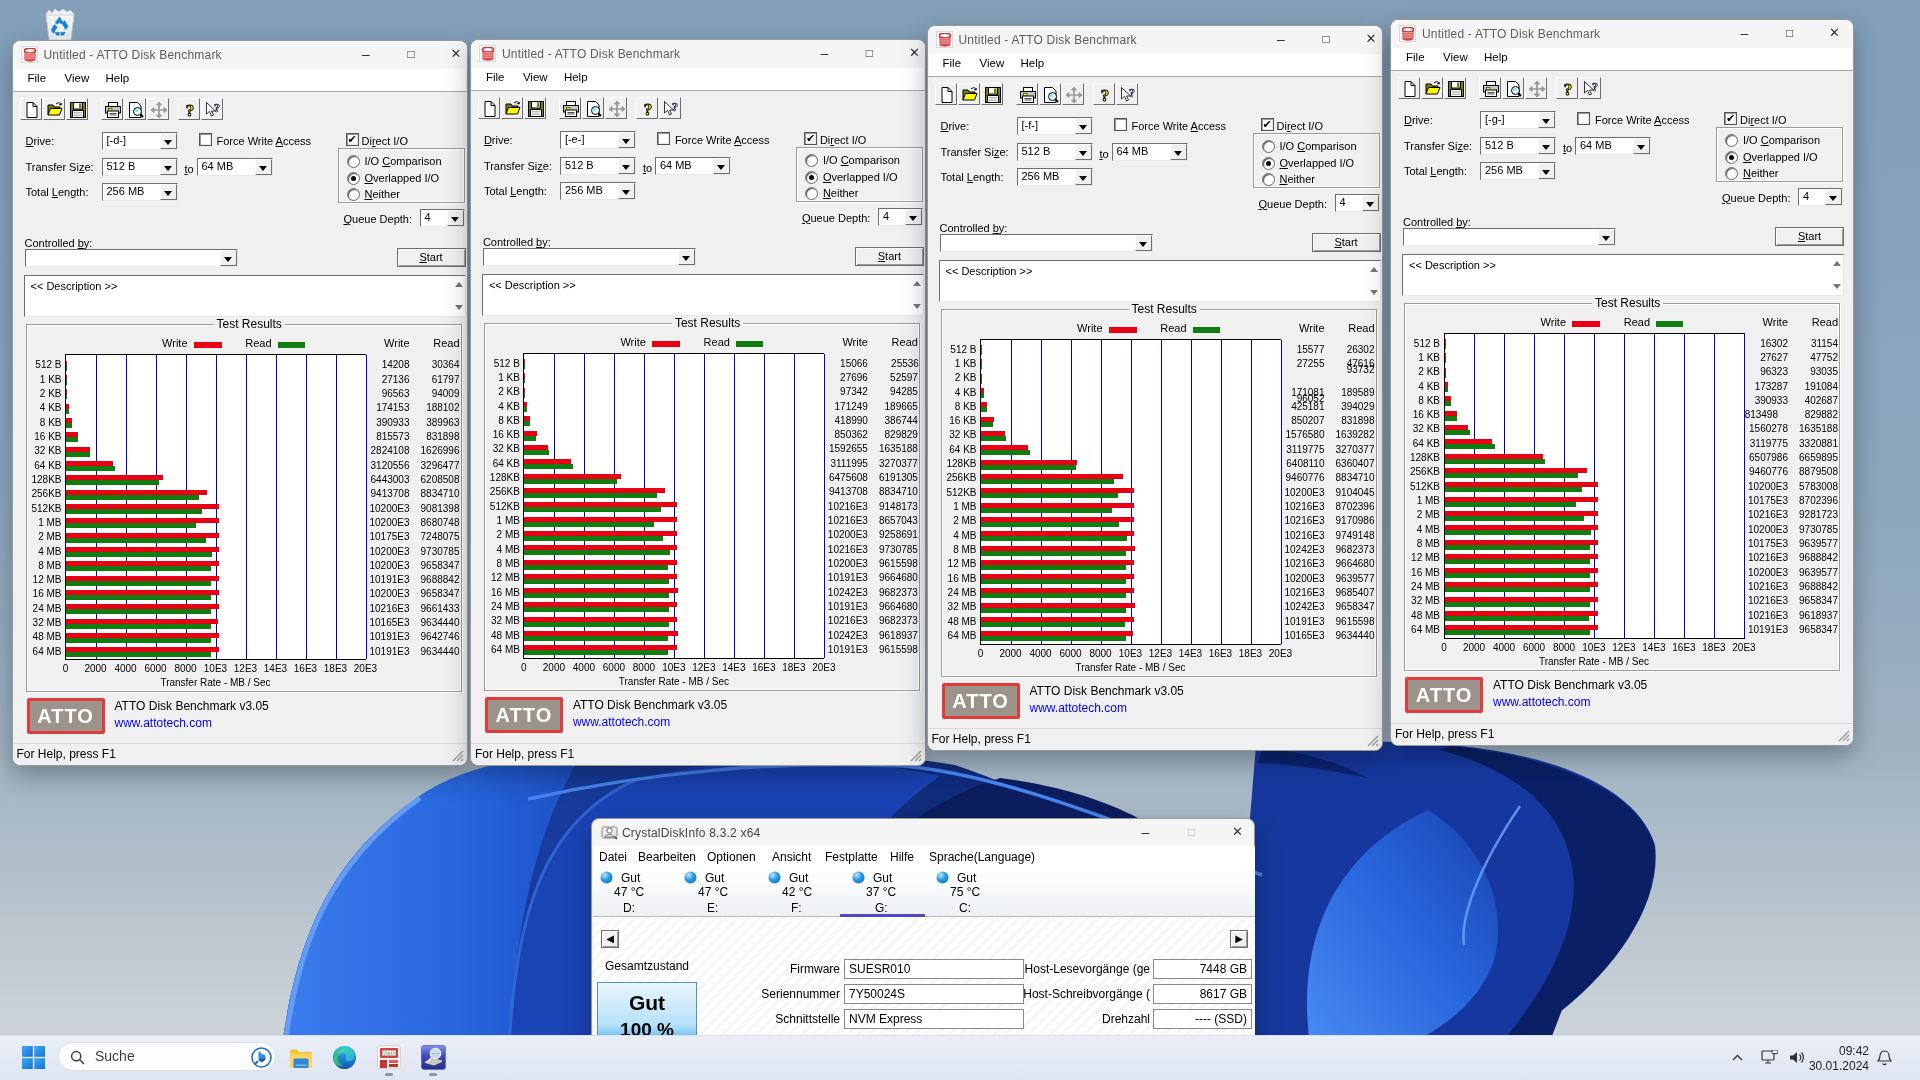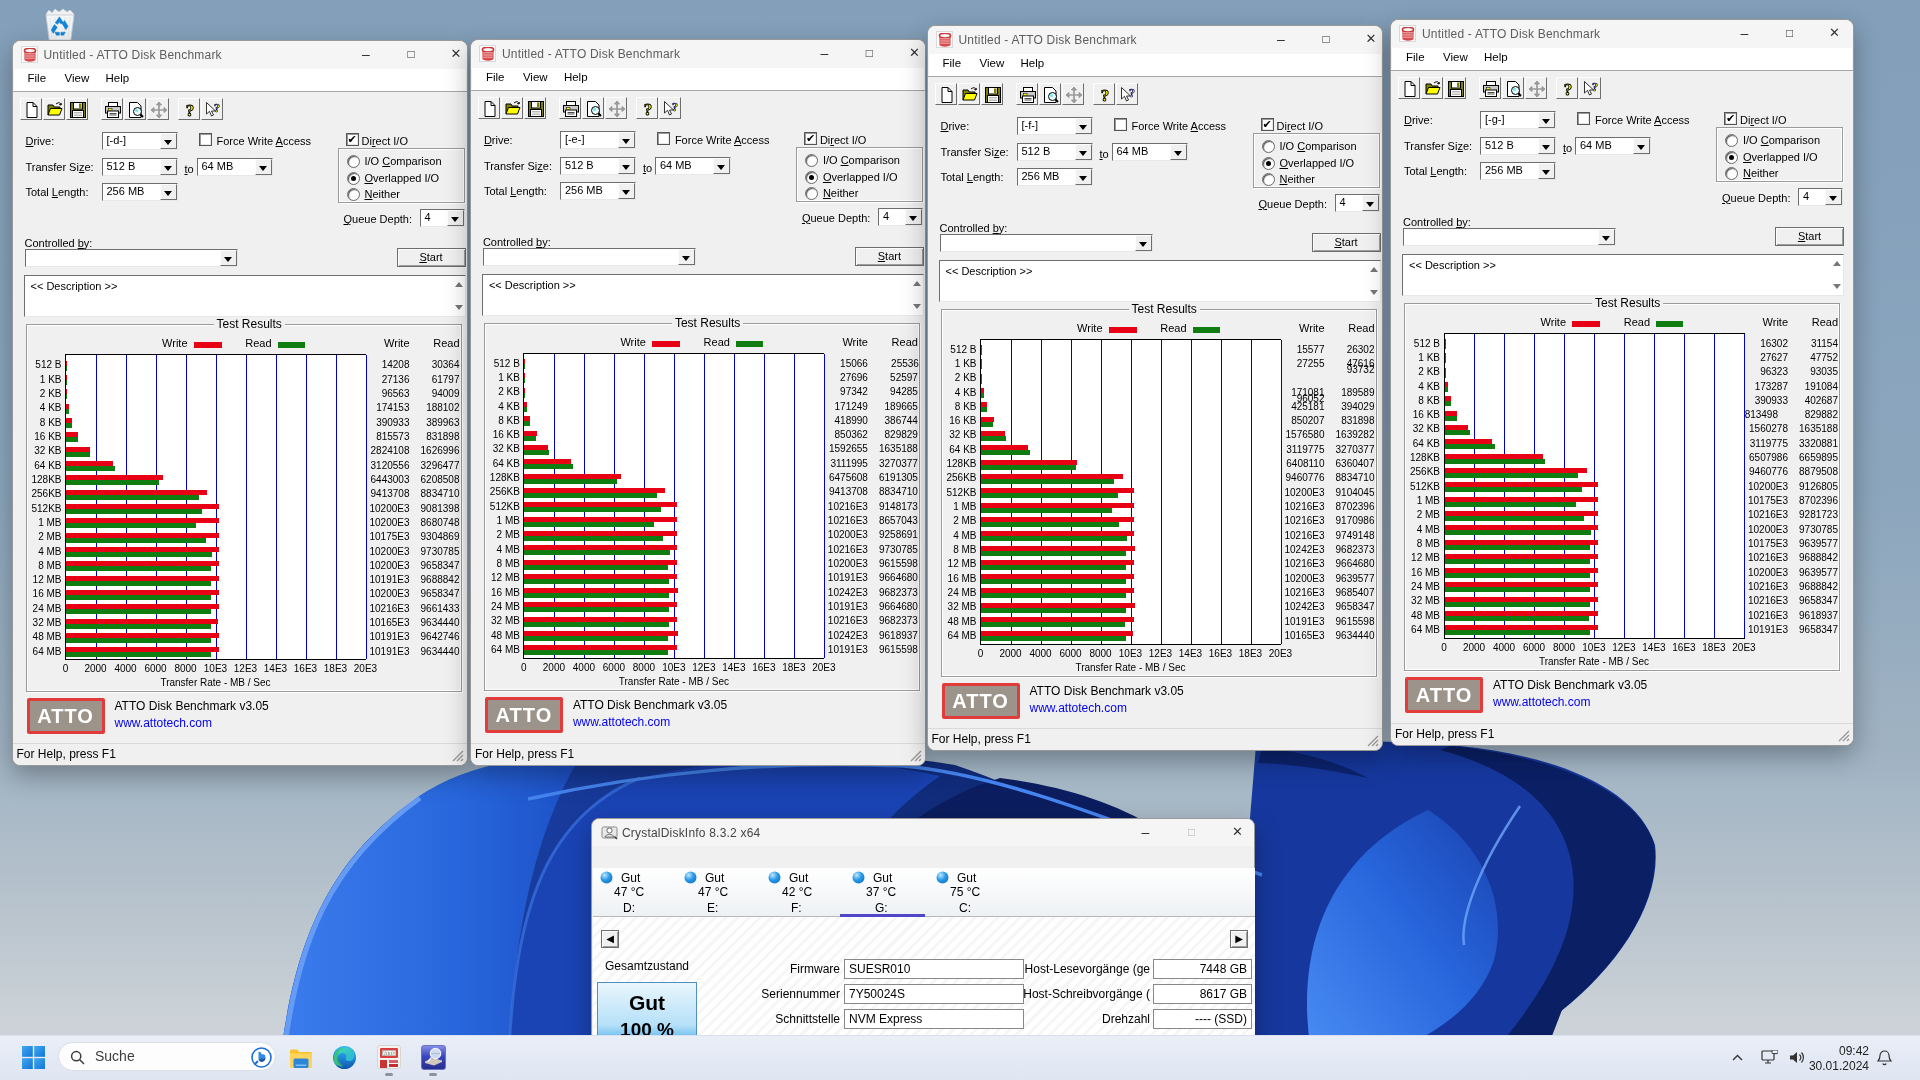--- a/index.html
+++ b/index.html
@@ -99,20 +99,29 @@
     <svg class="abs" style="left:9px;top:5px" width="17" height="17" viewBox="0 0 17 17">
       <rect x="1" y="3" width="15" height="11" rx="1.5" fill="#e8e8e8" stroke="#8a8a8a"></rect>
       <circle cx="8.5" cy="6.5" r="2.6" fill="#fff" stroke="#666"></circle>
       <path d="M4 13 C4.5 9.8 12.5 9.8 13 13 Z" fill="#fff" stroke="#666"></path>
       <path d="M13.5 12.5 l2.5 2.5" stroke="#444" stroke-width="1.6"></path>
     </svg>
     <span class="ttext" style="left:30px;color:#444">CrystalDiskInfo 8.3.2 x64</span>
     <span class="cap" style="left:531px;font-size:14px">–</span>
     <span class="cap" style="left:577px;font-size:12px;color:#b5b5b5">□</span>
     <span class="cap" style="left:623px;font-size:13px">✕</span>
+    <div class="abs cdi-menu" style="left:1px;top:27px;width:662px;height:22px;background:#fff">
+      <span style="left:6px;top:4px">Datei</span>
+      <span style="left:45px;top:4px">Bearbeiten</span>
+      <span style="left:114px;top:4px">Optionen</span>
+      <span style="left:179px;top:4px">Ansicht</span>
+      <span style="left:232px;top:4px">Festplatte</span>
+      <span style="left:297px;top:4px">Hilfe</span>
+      <span style="left:336px;top:4px">Sprache(Language)</span>
+    </div>
     <div class="abs" style="left:1px;top:49px;width:662px;height:49px;background:linear-gradient(180deg,#fff,#eef1f4);border-bottom:1px solid #b8b8b8">
       <svg class="abs" style="left:7px;top:3px" width="13" height="13">
         <defs>
           <radialGradient id="bg37" cx=".35" cy=".3" r=".9">
             <stop offset="0" stop-color="#c2e8fc"></stop>
             <stop offset=".45" stop-color="#2b9ae8"></stop>
             <stop offset="1" stop-color="#0a6cbe"></stop>
           </radialGradient>
         </defs>
         <circle cx="6.5" cy="6.5" r="6" fill="url(#bg37)"></circle>
@@ -426,21 +435,21 @@
     <div class="num" style="left:347px;top:446.9px;width:50px">9413708</div>
     <div class="num" style="left:399px;top:446.9px;width:48px">8834710</div>
     <div class="rowlbl" style="left:8px;top:461.2px;width:41px">512KB</div>
     <div class="num" style="left:347px;top:461.2px;width:50px">10200E3</div>
     <div class="num" style="left:399px;top:461.2px;width:48px">9081398</div>
     <div class="rowlbl" style="left:8px;top:475.5px;width:41px">1 MB</div>
     <div class="num" style="left:347px;top:475.5px;width:50px">10200E3</div>
     <div class="num" style="left:399px;top:475.5px;width:48px">8680748</div>
     <div class="rowlbl" style="left:8px;top:489.8px;width:41px">2 MB</div>
     <div class="num" style="left:347px;top:489.8px;width:50px">10175E3</div>
-    <div class="num" style="left:399px;top:489.8px;width:48px">9304869</div>
+    <div class="num" style="left:399px;top:489.8px;width:48px">7248075</div>
     <div class="rowlbl" style="left:8px;top:504.2px;width:41px">4 MB</div>
     <div class="num" style="left:347px;top:504.2px;width:50px">10200E3</div>
     <div class="num" style="left:399px;top:504.2px;width:48px">9730785</div>
     <div class="rowlbl" style="left:8px;top:518.5px;width:41px">8 MB</div>
     <div class="num" style="left:347px;top:518.5px;width:50px">10200E3</div>
     <div class="num" style="left:399px;top:518.5px;width:48px">9658347</div>
     <div class="rowlbl" style="left:8px;top:532.8px;width:41px">12 MB</div>
     <div class="num" style="left:347px;top:532.8px;width:50px">10191E3</div>
     <div class="num" style="left:399px;top:532.8px;width:48px">9688842</div>
     <div class="rowlbl" style="left:8px;top:547.1px;width:41px">16 MB</div>
@@ -1245,21 +1254,21 @@
     <div class="num" style="left:347px;top:418.2px;width:50px">3119775</div>
     <div class="num" style="left:399px;top:418.2px;width:48px">3320881</div>
     <div class="rowlbl" style="left:8px;top:432.6px;width:41px">128KB</div>
     <div class="num" style="left:347px;top:432.6px;width:50px">6507986</div>
     <div class="num" style="left:399px;top:432.6px;width:48px">6659895</div>
     <div class="rowlbl" style="left:8px;top:446.9px;width:41px">256KB</div>
     <div class="num" style="left:347px;top:446.9px;width:50px">9460776</div>
     <div class="num" style="left:399px;top:446.9px;width:48px">8879508</div>
     <div class="rowlbl" style="left:8px;top:461.2px;width:41px">512KB</div>
     <div class="num" style="left:347px;top:461.2px;width:50px">10200E3</div>
-    <div class="num" style="left:399px;top:461.2px;width:48px">9126805</div>
+    <div class="num" style="left:399px;top:461.2px;width:48px">5783008</div>
     <div class="rowlbl" style="left:8px;top:475.5px;width:41px">1 MB</div>
     <div class="num" style="left:347px;top:475.5px;width:50px">10175E3</div>
     <div class="num" style="left:399px;top:475.5px;width:48px">8702396</div>
     <div class="rowlbl" style="left:8px;top:489.8px;width:41px">2 MB</div>
     <div class="num" style="left:347px;top:489.8px;width:50px">10216E3</div>
     <div class="num" style="left:399px;top:489.8px;width:48px">9281723</div>
     <div class="rowlbl" style="left:8px;top:504.2px;width:41px">4 MB</div>
     <div class="num" style="left:347px;top:504.2px;width:50px">10200E3</div>
     <div class="num" style="left:399px;top:504.2px;width:48px">9730785</div>
     <div class="rowlbl" style="left:8px;top:518.5px;width:41px">8 MB</div>

